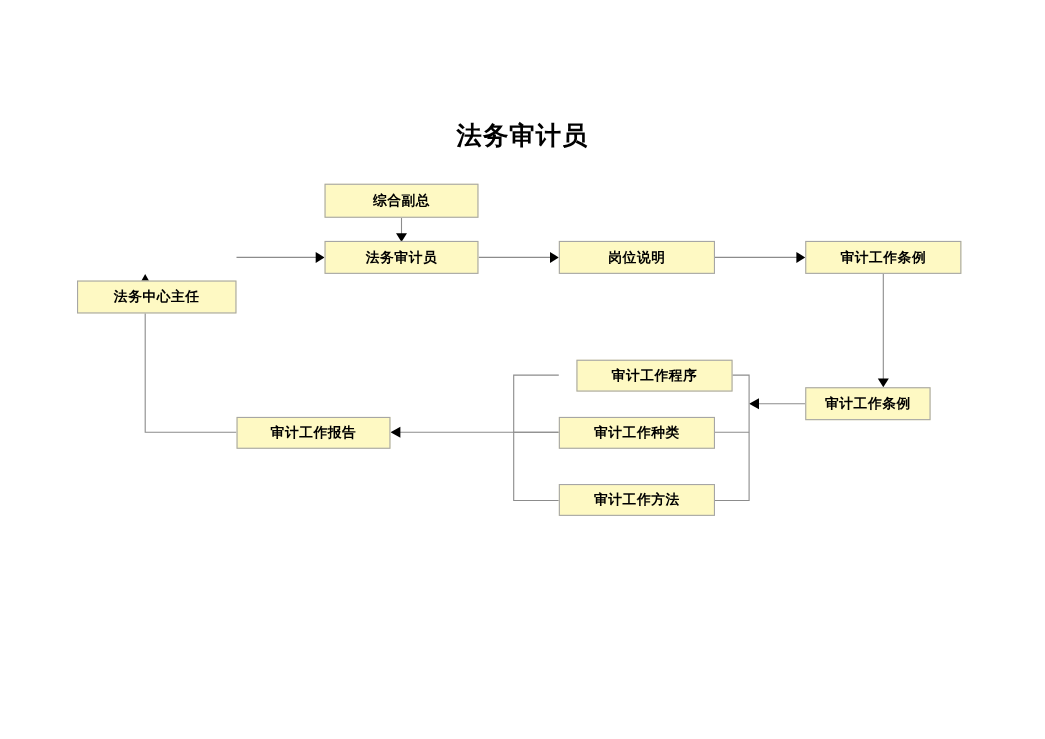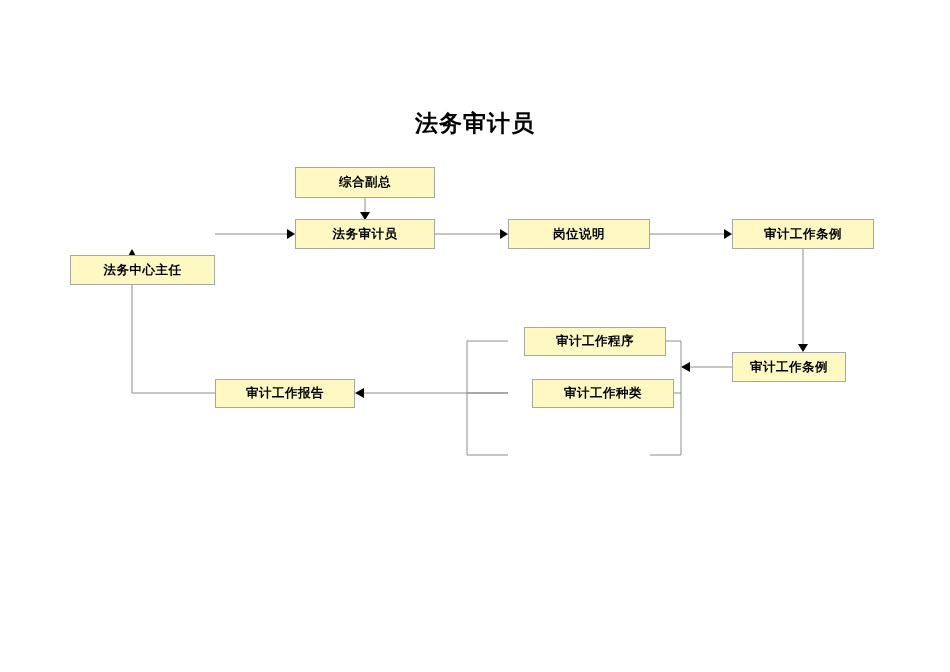--- a/index.html
+++ b/index.html
@@ -130,18 +130,19 @@
   <div class="node" style="left:295px; top:219px; width:140px; height:30px;">法务审计员</div>
 
   <div class="node" style="left:508px; top:219px; width:142px; height:30px;">岗位说明</div>
 
   <div class="node" style="left:732px; top:219px; width:142px; height:30px;">审计工作条例</div>
 
   <div class="node" style="left:732px; top:352px; width:114px; height:30px;">审计工作条例</div>
 
   <div class="node" style="left:524px; top:327px; width:142px; height:29px;">审计工作程序</div>
 
-  <div class="node" style="left:508px; top:379px; width:142px; height:29px;margin-left:24px;">审计工作种类</div>
+  <div class="node" style="left:508px; top:379px; width:142px; height:29px;">审计工作种类</div>
 
+  <div class="node" style="left:508px; top:440px; width:142px; height:29px;">审计工作方法</div>
 
   <div class="node" style="left:215px; top:379px; width:140px; height:29px;text-align:center;">审计工作报告</div>
 
 </div>
 
 </body></html>

